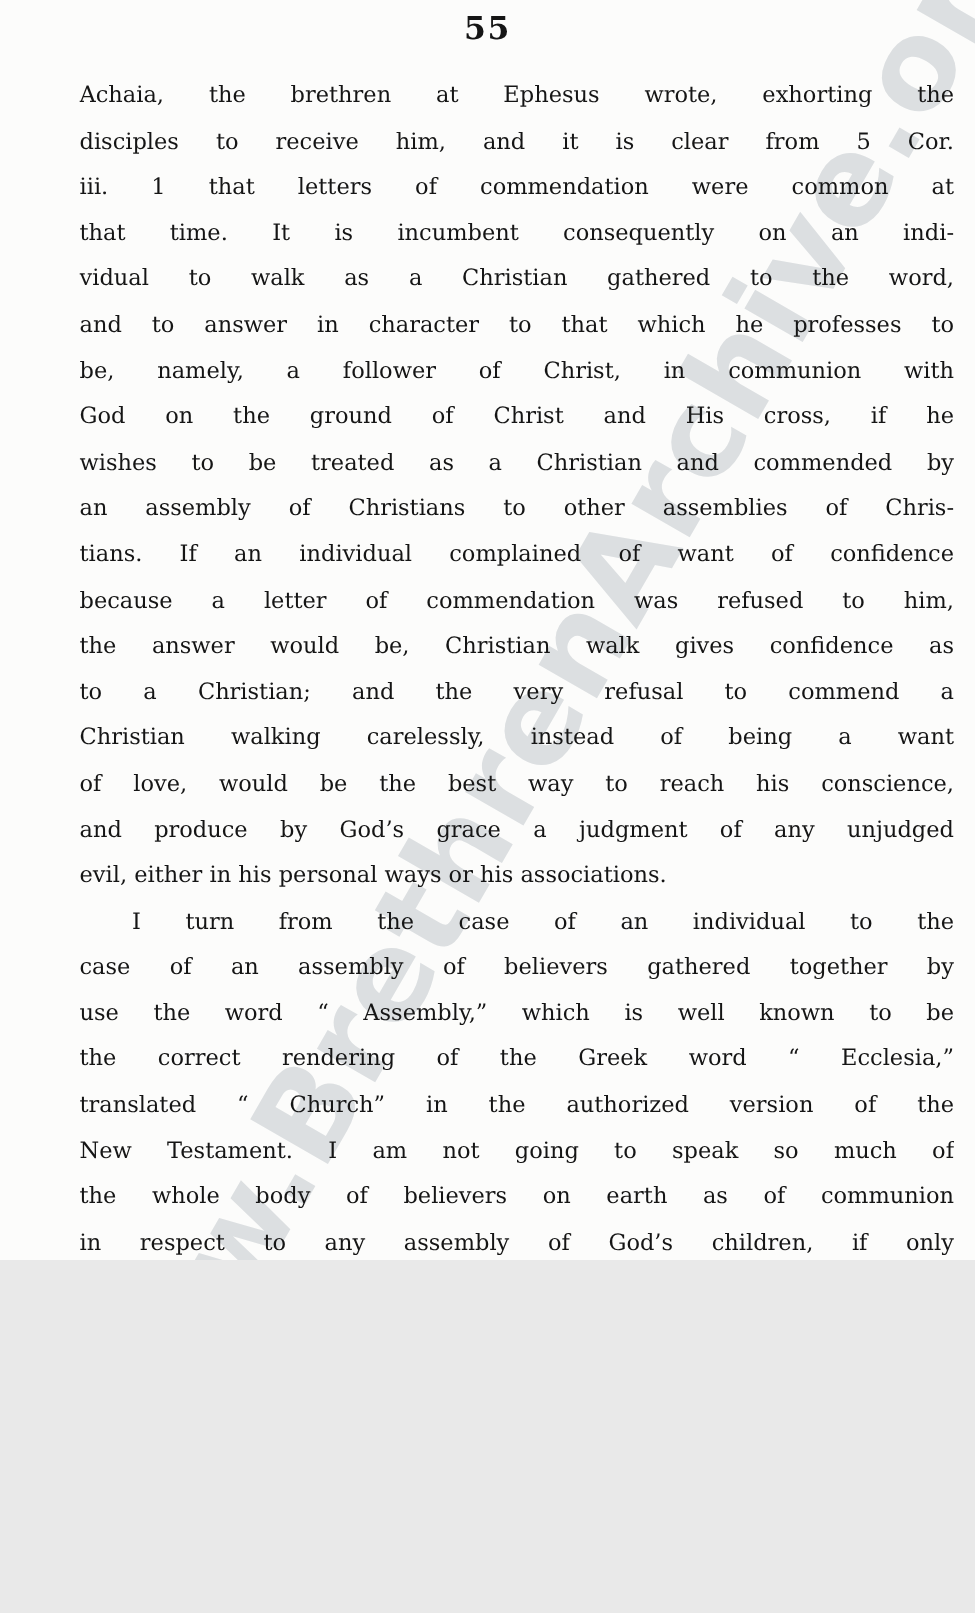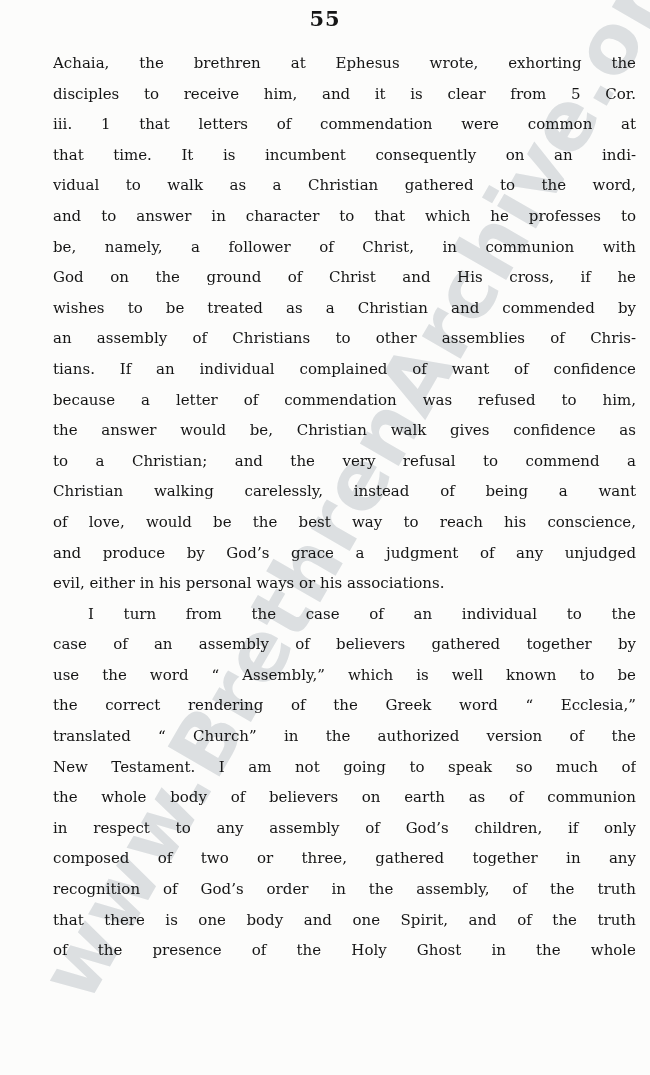--- a/index.html
+++ b/index.html
@@ -3,21 +3,21 @@
 <meta charset="utf-8">
 <style>
   html, body {
     margin: 0;
     padding: 0;
     background: #e9e9e9;
   }
   .page {
     position: relative;
     width: 650px;
-    height: 1075px;
+    height: 840px;
     background: #fcfcfb;
     overflow: hidden;
     font-family: "DejaVu Serif", serif;
     color: #151515;
   }
   .page-number {
     position: absolute;
     top: 6px;
     left: 0;
     width: 650px;

